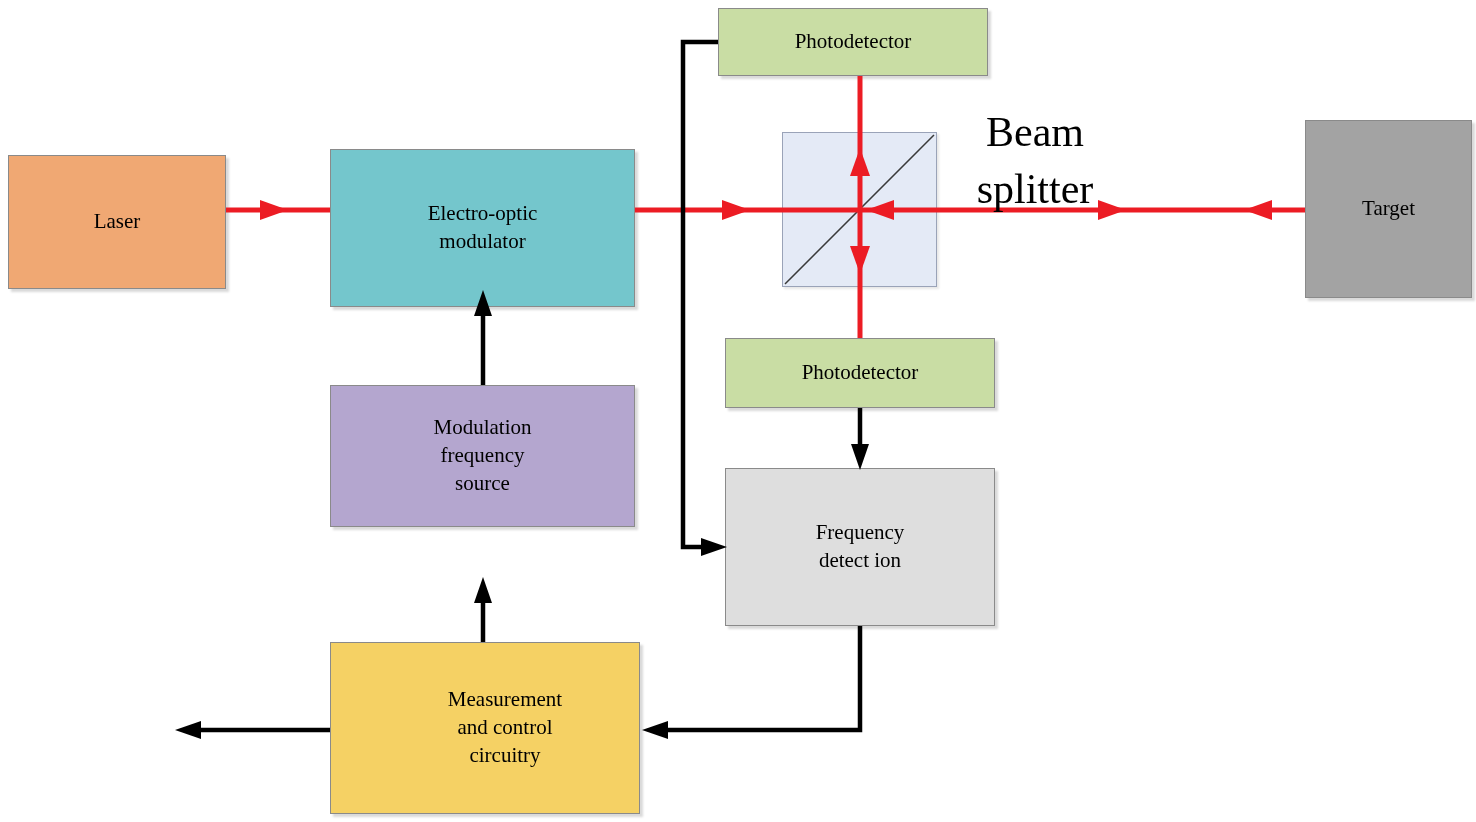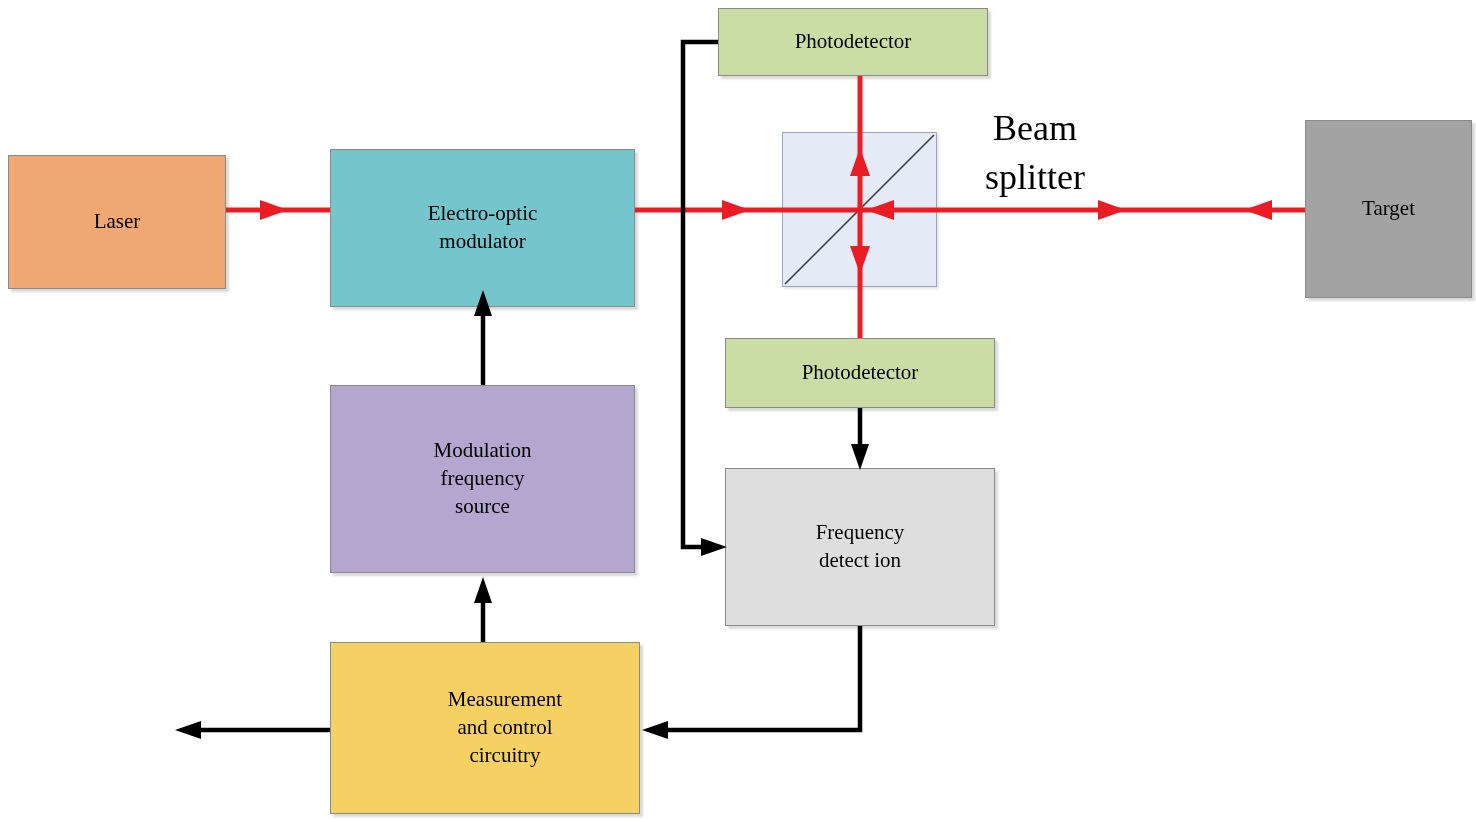--- a/index.html
+++ b/index.html
@@ -31,21 +31,21 @@
     z-index: 1;
   }
   .floating-label {
     position: absolute;
     box-sizing: border-box;
     display: flex;
     align-items: flex-start;
     justify-content: center;
     text-align: center;
     white-space: pre-line;
-    font-size: 36px;
+    font-size: 42px;
     line-height: 1.35;
     color: #000000;
     z-index: 6;
   }
   #arrows {
     position: absolute;
     left: 0;
     top: 0;
     z-index: 5;
     pointer-events: none;
@@ -70,21 +70,21 @@
 
   <div class="node" style="left: 782px; top: 132px; width: 155px; height: 155px; box-shadow: rgba(160, 160, 160, 0.25) 2px 2px 2px; border-color: rgb(154, 163, 184); background-color: rgb(228, 234, 246);"></div>
 
   <div class="floating-label" style="left:950px; top:104px; width:170px; height:100px;">Beam
 splitter</div>
 
   <div class="node" style="left: 1305px; top: 120px; width: 167px; height: 178px; background-color: #a3a3a3;">Target</div>
 
   <div class="node" style="left: 725px; top: 338px; width: 270px; height: 70px; background-color: rgb(201, 221, 164);">Photodetector</div>
 
-  <div class="node" style="left: 330px; top: 385px; width: 305px; height: 188px; background-color: rgb(180, 166, 207);">Modulation
+  <div class="node" style="left: 330px; top: 385px; width: 305px; height: 142px; background-color: rgb(180, 166, 207);">Modulation
 frequency
 source</div>
 
   <div class="node" style="left: 725px; top: 468px; width: 270px; height: 158px; background-color: rgb(222, 222, 222);">Frequency
 detect ion</div>
 
   <div class="node" style="left: 330px; top: 642px; width: 310px; height: 172px; background-color: rgb(245, 209, 100); padding-left: 40px;">Measurement
 and control
 circuitry</div>
 

